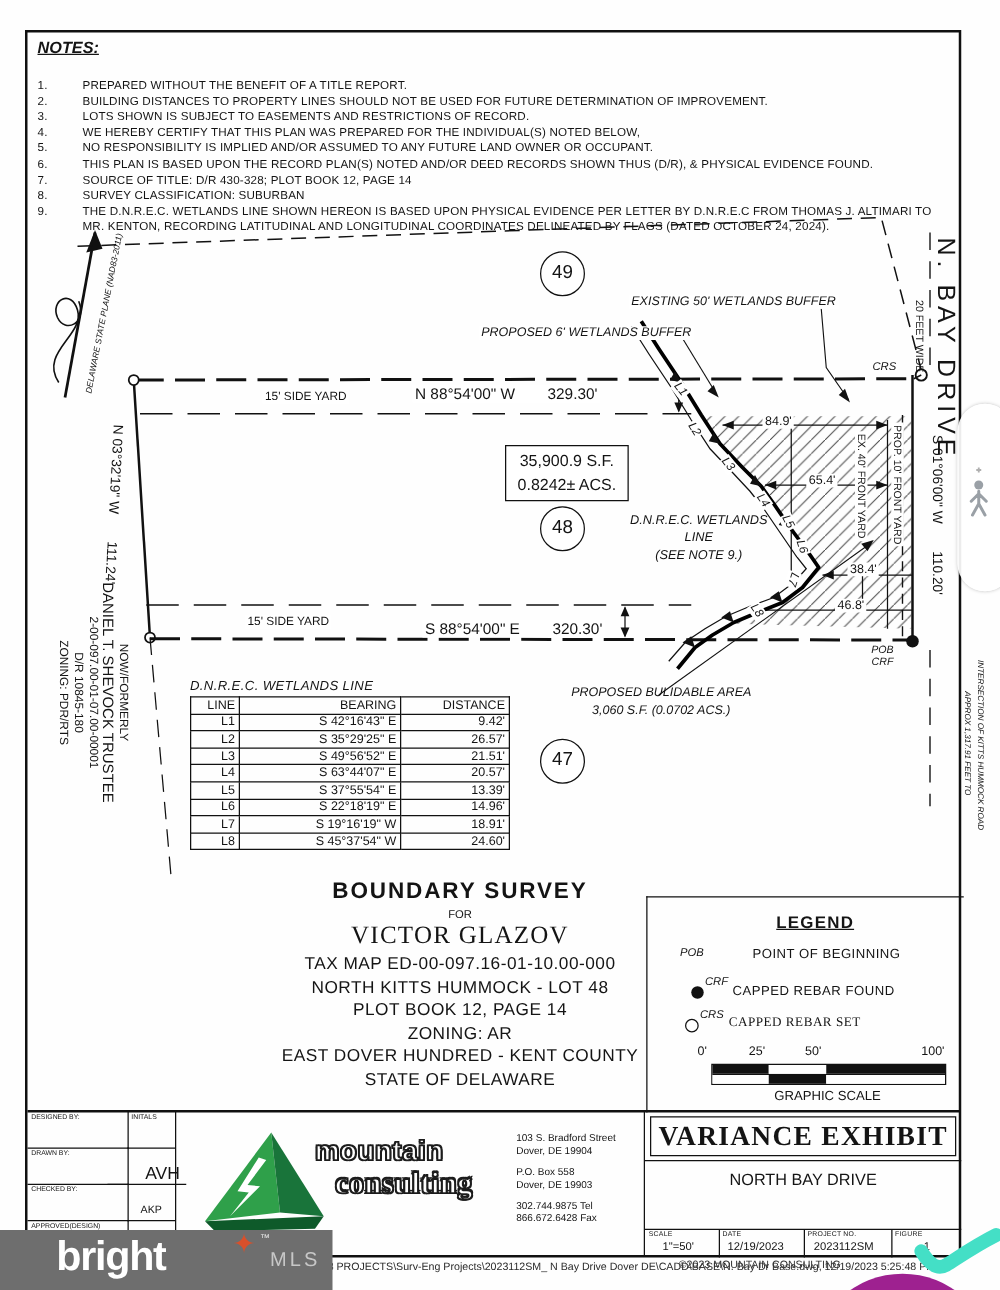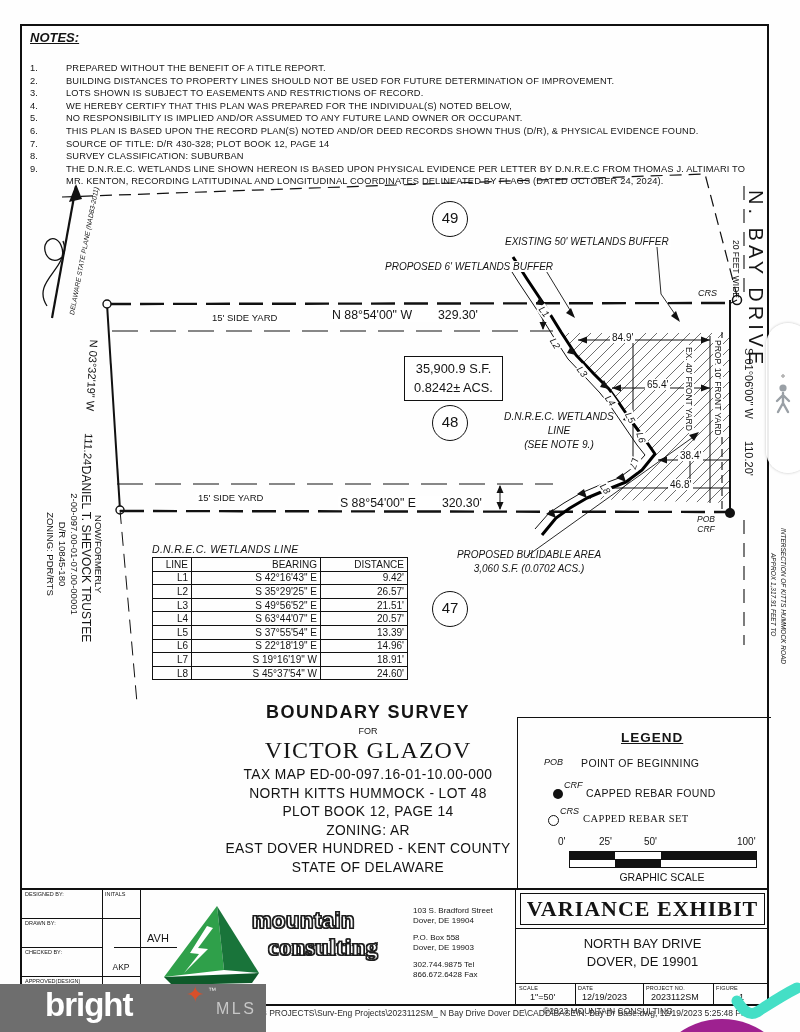--- a/index.html
+++ b/index.html
@@ -279,35 +279,35 @@
             <td>S 45°37'54" W</td>
             <td>24.60'</td>
           </tr>
     </tbody>
       </table>
   </div>
 
   <div class="abs ttl" style="left:212px;top:702px;width:312px;">
     <div style="font-size:18px;font-weight:bold;letter-spacing:1.5px;">BOUNDARY SURVEY</div>
     <div style="font-size:9px;margin-top:3px;">FOR</div>
-    <div style="font-family:'Liberation Serif',serif;font-size:24px;letter-spacing:1px;margin-top:1px;">VICTOR GLAZOV</div>
+    <div style="font-family:'Liberation Serif',serif;font-size:20px;letter-spacing:1px;margin-top:1px;">VICTOR GLAZOV</div>
     <div style="font-size:13.8px;line-height:18.6px;letter-spacing:.4px;margin-top:2px;">
       <div>TAX MAP ED-00-097.16-01-10.00-000</div>
       <div>NORTH KITTS HUMMOCK - LOT 48</div>
       <div>PLOT BOOK 12, PAGE 14</div>
       <div>ZONING: AR</div>
       <div>EAST DOVER HUNDRED - KENT COUNTY</div>
       <div>STATE OF DELAWARE</div>
     </div>
   </div>
 
   <div class="abs" style="left:517px;top:717px;width:253px;height:172px;border-left:1.5px solid #111;border-top:1.5px solid #111;">
     <div class="abs" style="left:103px;top:12px;font-size:13.5px;font-weight:bold;text-decoration:underline;letter-spacing:1px;">LEGEND</div>
     <div class="abs i" style="left:26px;top:39px;font-size:9px;">POB</div>
-    <div class="abs legend-label" style="left:63px;top:39px;">POINT OF BEGINNING</div>
+    <div class="abs legend-label" style="left:84px;top:39px;">POINT OF BEGINNING</div>
     <div class="abs" style="left:35px;top:71px;width:10px;height:10px;border-radius:50%;background:#111;"></div>
     <div class="abs i" style="left:46px;top:62px;font-size:9px;">CRF</div>
     <div class="abs legend-label" style="left:68px;top:69px;">CAPPED REBAR FOUND</div>
     <div class="abs" style="left:30px;top:97px;width:9px;height:9px;border-radius:50%;border:1.6px solid #111;background:#fff;"></div>
     <div class="abs i" style="left:42px;top:88px;font-size:9px;">CRS</div>
     <div class="abs legend-label" style="left:65px;top:95px;font-family:Liberation Serif, serif;">CAPPED REBAR SET</div>
 
     <div class="abs" style="left:40px;top:118px;font-size:10px;">0'</div>
     <div class="abs" style="left:81px;top:118px;font-size:10px;">25'</div>
     <div class="abs" style="left:126px;top:118px;font-size:10px;">50'</div>
@@ -332,21 +332,21 @@
   <div class="abs" style="left:22px;top:889px;width:118px;height:116px;">
     <div class="abs" style="left:0;top:0;width:80px;height:29px;border-right:1.5px solid #111;border-bottom:1.5px solid #111;">
         <span class="sign-label">DESIGNED BY:</span>
       </div>
     <div class="abs" style="left:80px;top:0;width:38px;height:29px;border-bottom:1.5px solid #111;">
         <span class="sign-label">INITALS</span>
       </div>
     <div class="abs" style="left:0;top:29px;width:80px;height:29px;border-right:1.5px solid #111;border-bottom:1.5px solid #111;">
         <span class="sign-label">DRAWN BY:</span>
       </div>
-    <div class="abs ttl" style="left:92px;top:29px;width:38px;height:29px;border-bottom:1.5px solid #111;font-size:11px;line-height:40px;padding-left:25px;">AVH</div>
+    <div class="abs ttl" style="left:64px;top:29px;width:38px;height:29px;border-bottom:1.5px solid #111;font-size:14px;line-height:40px;padding-left:25px;">AVH</div>
     <div class="abs" style="left:0;top:58px;width:80px;height:29px;border-right:1.5px solid #111;border-bottom:1.5px solid #111;">
         <span class="sign-label">CHECKED BY:</span>
       </div>
     <div class="abs ttl" style="left:80px;top:58px;width:38px;height:29px;border-bottom:1.5px solid #111;font-size:8.5px;line-height:40px;">AKP</div>
     <div class="abs" style="left:0;top:87px;width:80px;height:29px;border-right:1.5px solid #111;">
         <span class="sign-label">APPROVED(DESIGN)</span>
       </div>
   </div>
   <div class="abs" style="left:140px;top:889px;width:0;height:116px;border-left:1.5px solid #111;"></div>
 
@@ -365,21 +365,20 @@
     <div>Dover, DE 19903</div>
     <div style="margin-top:7px;">302.744.9875 Tel</div>
     <div>866.672.6428 Fax</div>
   </div>
 
   <div class="abs" style="left:515px;top:889px;width:253px;height:116px;border-left:1.5px solid #111;">
     <div class="abs ttl" style="left:4px;top:4px;width:243px;height:30px;border:1.5px solid #111;font-family:'Liberation Serif',serif;font-weight:bold;font-size:22px;letter-spacing:1px;line-height:30px;">VARIANCE EXHIBIT</div>
     <div class="abs" style="left:0;top:39px;width:253px;height:0;border-top:1.5px solid #111;"></div>
     <div class="abs ttl" style="left:0;top:46px;width:253px;font-size:13px;line-height:18px;">
       <div>NORTH BAY DRIVE</div>
-        <div>DOVER, DE 19901</div>
     </div>
     <div class="abs" style="left:0;top:94px;width:253px;height:22px;border-top:1.5px solid #111;">
       <div class="abs" style="left:0;top:0;width:59px;height:22px;border-right:1.2px solid #111;">
           <span class="fcell-label">SCALE</span>
         <div class="abs" style="left:14px;top:8px;font-size:9px;">1"=50'</div>
         </div>
       <div class="abs" style="left:59px;top:0;width:68px;height:22px;border-right:1.2px solid #111;">
           <span class="fcell-label">DATE</span>
         <div class="abs" style="left:7px;top:8px;font-size:9px;">12/19/2023</div>
         </div>

